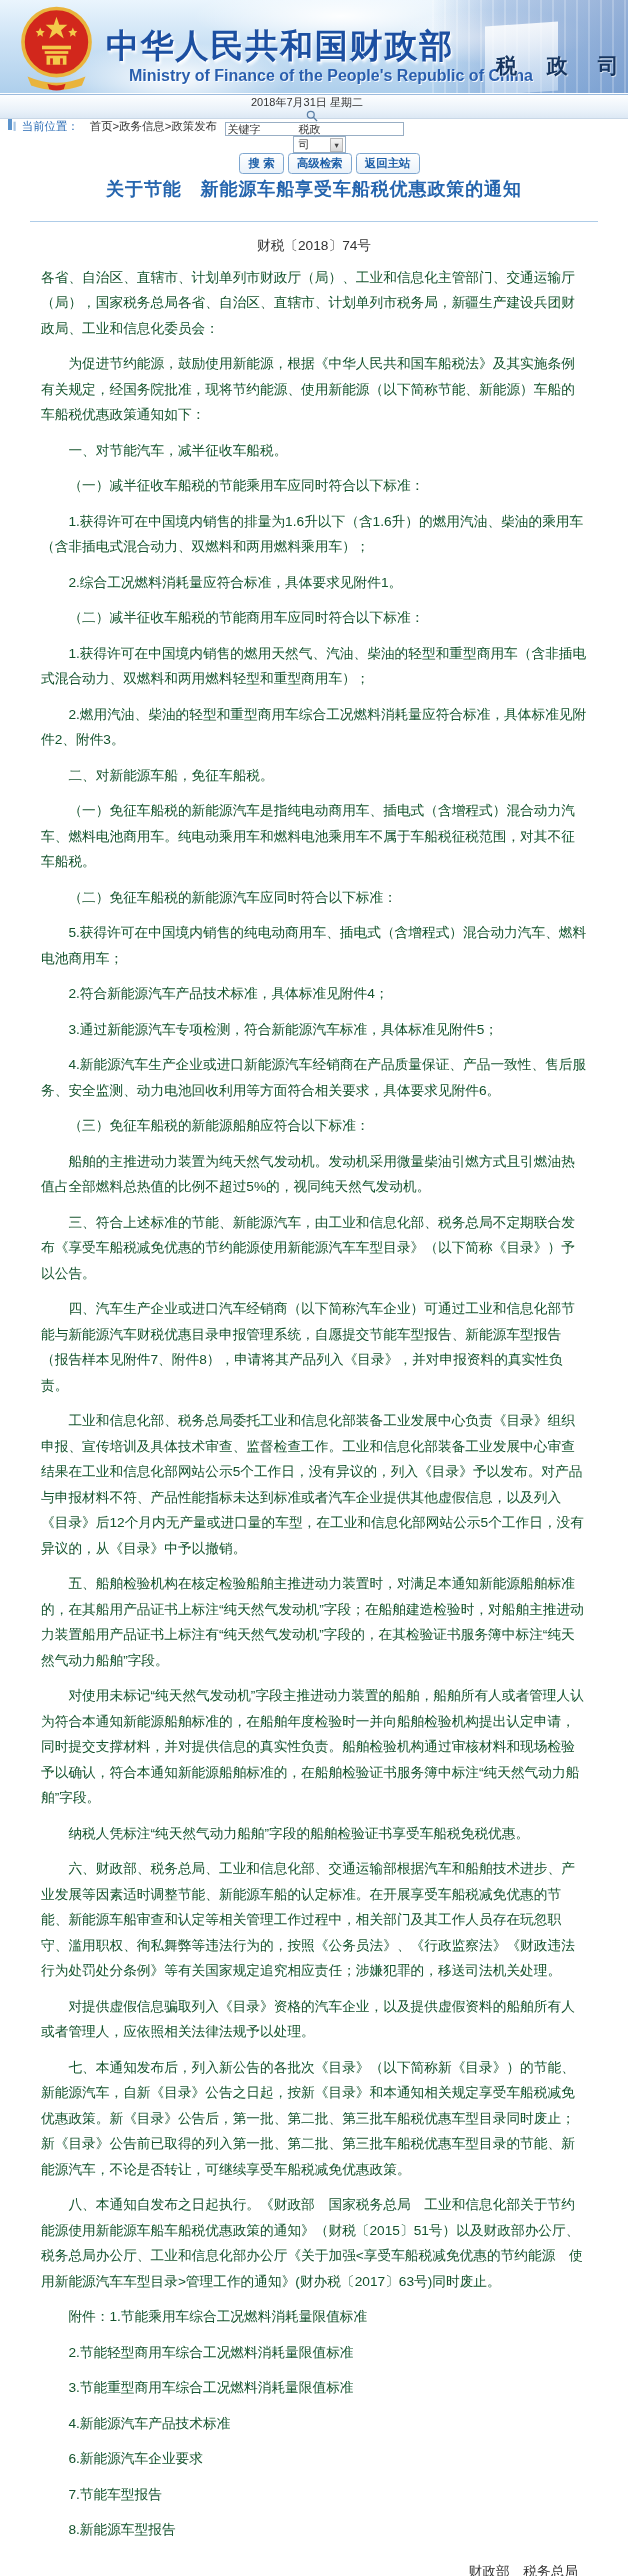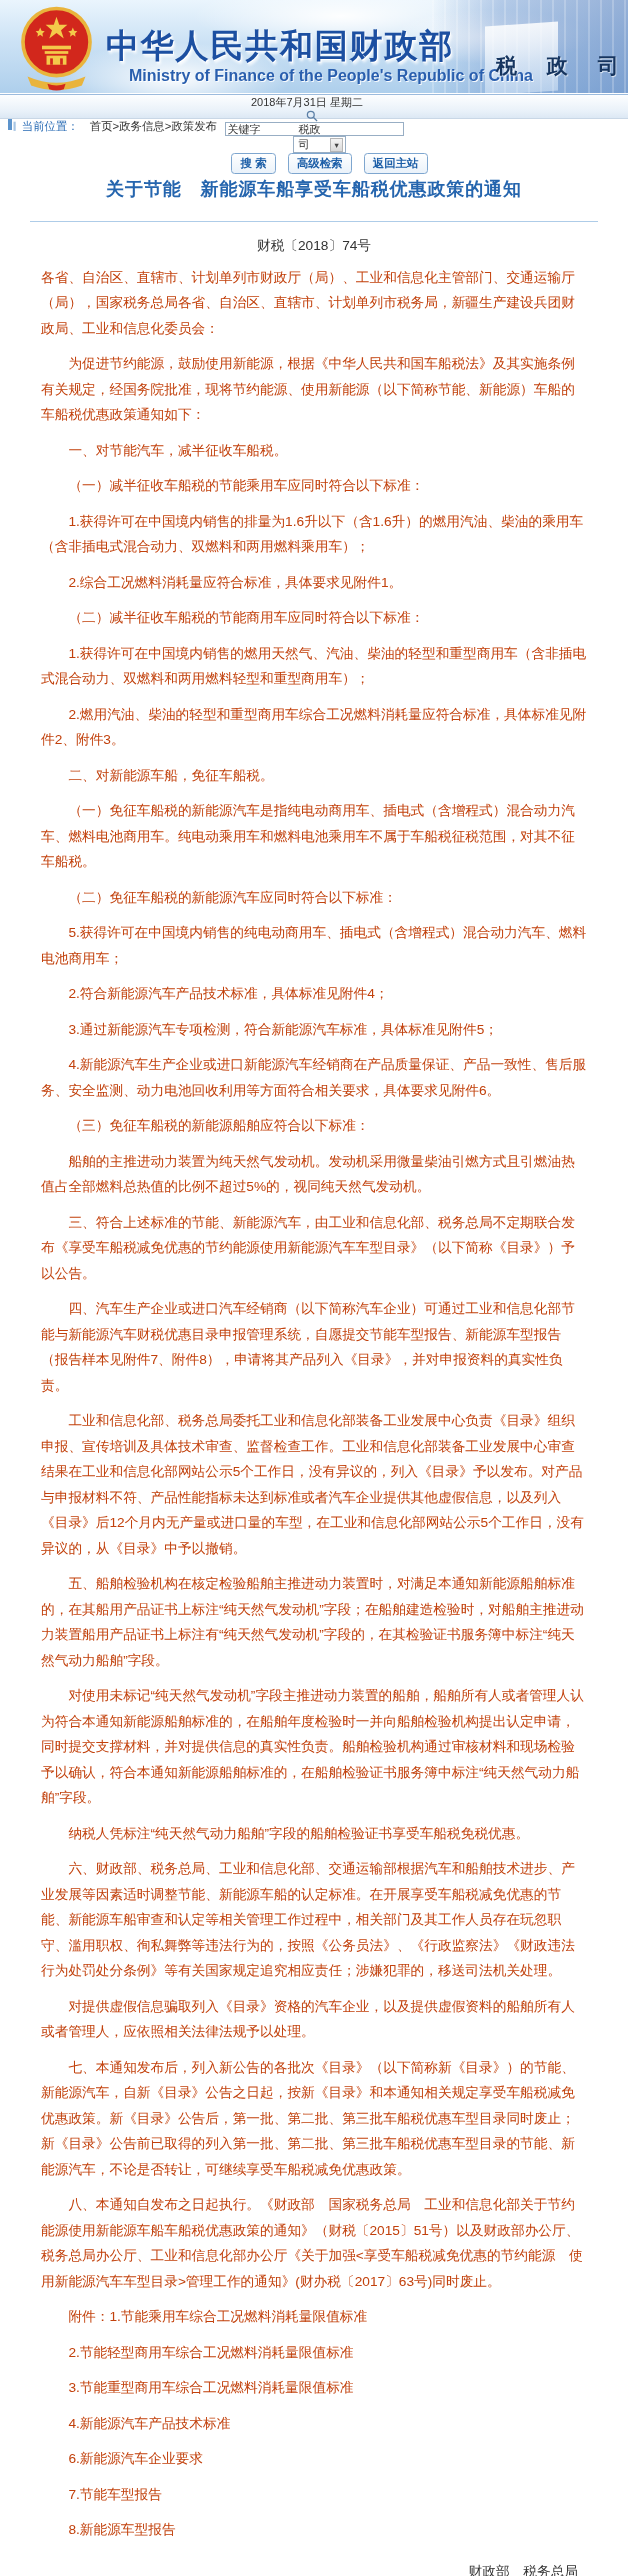--- a/index.html
+++ b/index.html
@@ -35,37 +35,37 @@
     background:linear-gradient(180deg,#fdfeff 0%,#e9f1f9 70%,#dce8f4 100%);
     border-top:0.9px solid #9cbbdd; border-bottom:0.9px solid #c9d7e6;flex-direction:column; }
   .tb-date { width:126px; white-space:nowrap; color:#333; }
   .tb-search-icon { margin:0 6.4px 0 1.8px; display:inline-flex; }
   .tb-input { width:173px; height:15.5px; box-sizing:content-box; border:0.9px solid #98aec4; background:#fff;
     font-size:11px; color:#333; padding:0 2px; font-family:"Liberation Sans", sans-serif; }
   .tb-select { margin-left:11px; width:53px; height:17.3px; box-sizing:border-box; border:0.9px solid #98aec4;
     background:#fff; display:flex; align-items:flex-end; justify-content:space-between; padding:0 1.8px 0 4.6px; cursor:default; }
   .tb-caret { font-size:7.3px; color:#444; background:linear-gradient(#f4f4f4,#d9d9d9); border:0.9px solid #b5b5b5;
     width:12px; height:12px; display:flex; align-items:center; justify-content:center; }
-  .tb-buttons { display:flex; margin-left:31px; gap:12px; }
+  .tb-buttons { display:flex; margin-left:31px; gap:4px; }
   .tb-btn { padding:1.8px 8.2px; border:0.9px solid #7ea6cf; border-radius:3.6px; white-space:nowrap;
     background:linear-gradient(180deg,#ffffff,#eaf2fa); color:#1d5fa8; font-weight:bold; font-size:11.4px; cursor:pointer; }
 
   
   .breadcrumb { height:20px; display:flex; align-items:flex-start; padding:0 8.2px; font-size:11.4px;
     background:#fff; }
   .bc-marker { width:3.6px; height:11px; background:#5d94cc; box-shadow:4.6px 1.8px 0 -0.9px #a8c6e4; margin-right:10px; }
   .bc-label { color:#2a6cb5; margin-right:11px; white-space:nowrap; }
   .bc-path { color:#333; white-space:nowrap; cursor:pointer; }
 
   
   .doc { padding:14.6px 41px 5.5px; }
   .doc-title { text-align:center; color:#2565ae; font-size:18px; font-weight:bold; margin:24px 0 20px; letter-spacing:0.9px; }
   .doc-divider { border:none; border-top:0.9px solid #aecce8; margin:0 -11px; }
   .doc-number { text-align:center; font-size:13.7px; color:#333; margin:14.6px 0 3.6px; }
-  .doc-body .para { font-size:13.7px; line-height:25.5px; color:#c2410c; margin:10px 0; }
+  .doc-body .para { font-size:13.7px; line-height:25.5px; color:#14532d; margin:10px 0; }
   .sig-block { position:relative; margin-top:16.4px; text-align:right; padding-right:9px; }
   .sig-block .sig-line { font-size:13.7px; line-height:25.5px; color:#333; margin:12.7px 0; }
 </style>
 </head>
 <body>
 
 <div class="page">
 
   <div class="banner">
     <div class="cloud c1"></div>

